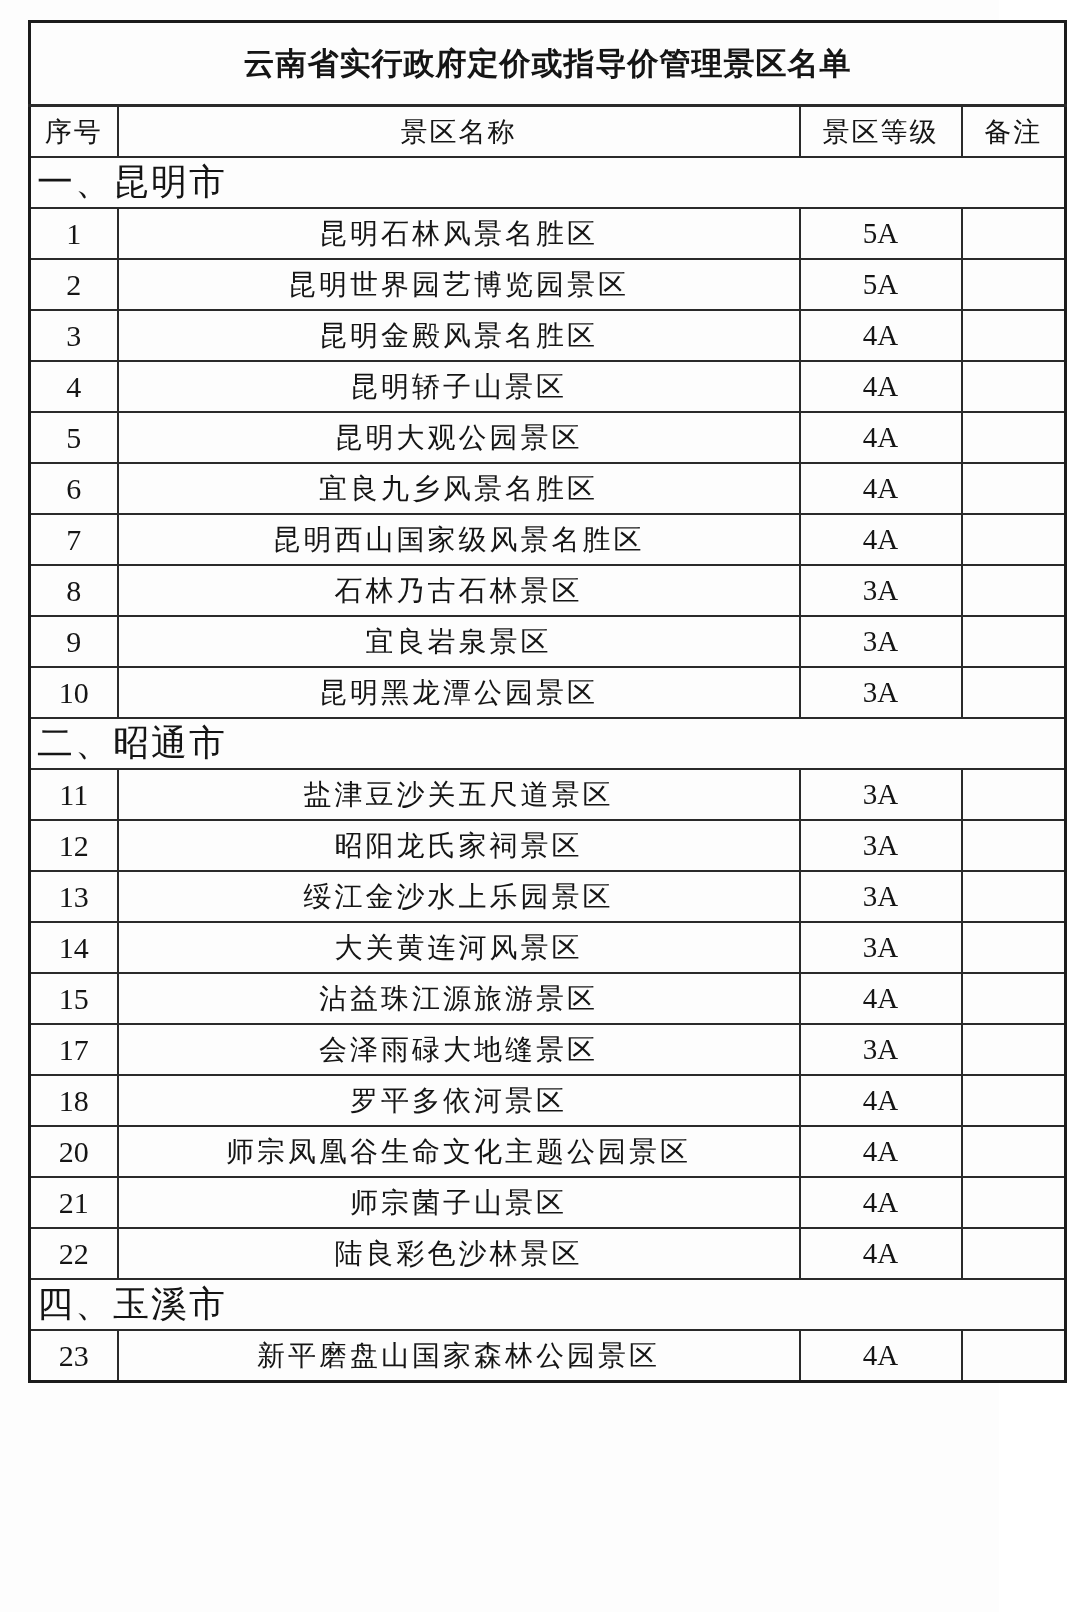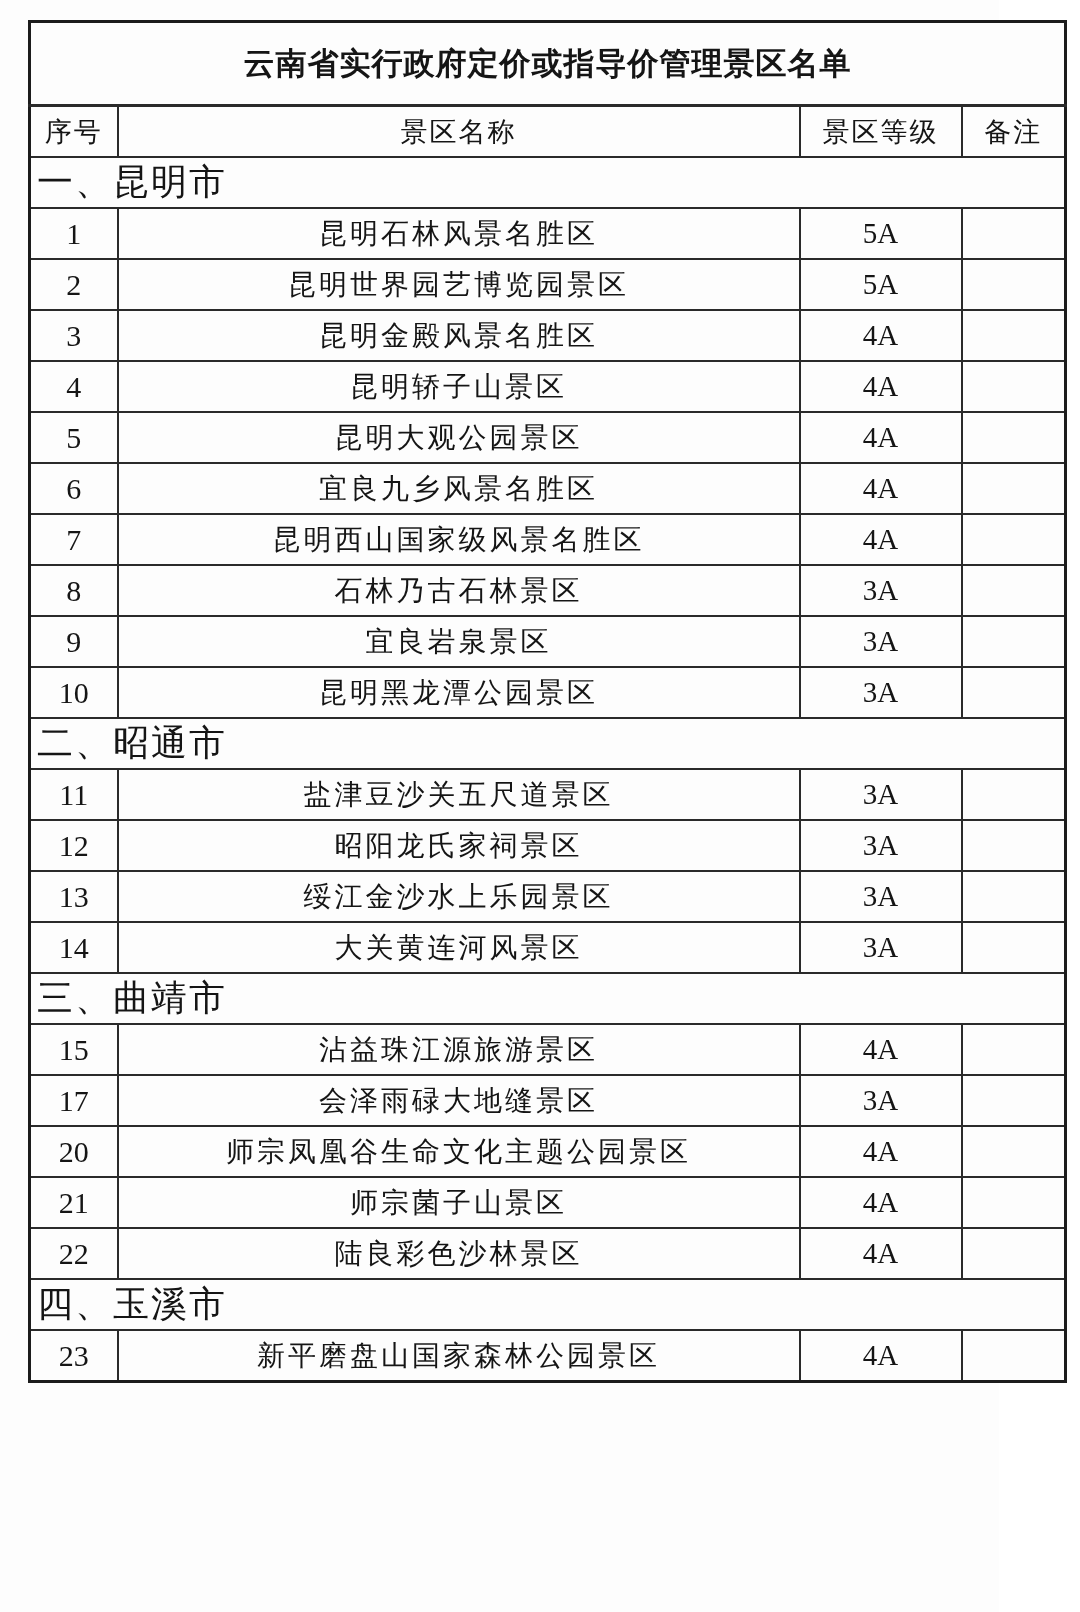--- a/index.html
+++ b/index.html
@@ -186,33 +186,36 @@
           <td class="name-cell">绥江金沙水上乐园景区</td>
           <td class="grade-cell">3A</td>
           <td class="note-cell"></td>
         </tr>
         <tr class="data-row">
           <td class="num-cell">14</td>
           <td class="name-cell">大关黄连河风景区</td>
           <td class="grade-cell">3A</td>
           <td class="note-cell"></td>
         </tr>
-        <tr class="section-row">
-          <td colspan="4">三、曲靖市</td>
-        </tr>
         <tr class="data-row">
           <td class="num-cell">15</td>
           <td class="name-cell">沾益珠江源旅游景区</td>
           <td class="grade-cell">4A</td>
           <td class="note-cell"></td>
         </tr>
         <tr class="data-row">
           <td class="num-cell">17</td>
           <td class="name-cell">会泽雨碌大地缝景区</td>
           <td class="grade-cell">3A</td>
+          <td class="note-cell"></td>
+        </tr>
+        <tr class="data-row">
+          <td class="num-cell">18</td>
+          <td class="name-cell">罗平多依河景区</td>
+          <td class="grade-cell">4A</td>
           <td class="note-cell"></td>
         </tr>
         <tr class="data-row">
           <td class="num-cell">20</td>
           <td class="name-cell">师宗凤凰谷生命文化主题公园景区</td>
           <td class="grade-cell">4A</td>
           <td class="note-cell"></td>
         </tr>
         <tr class="data-row">
           <td class="num-cell">21</td>

